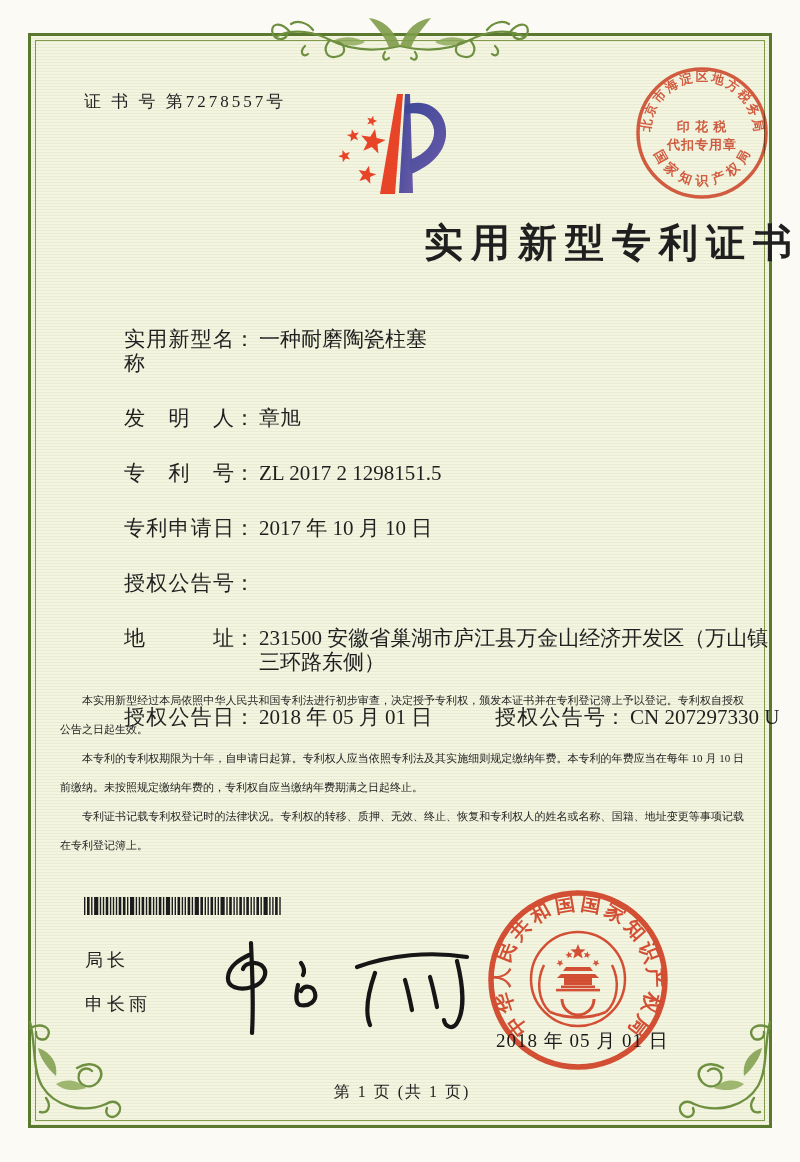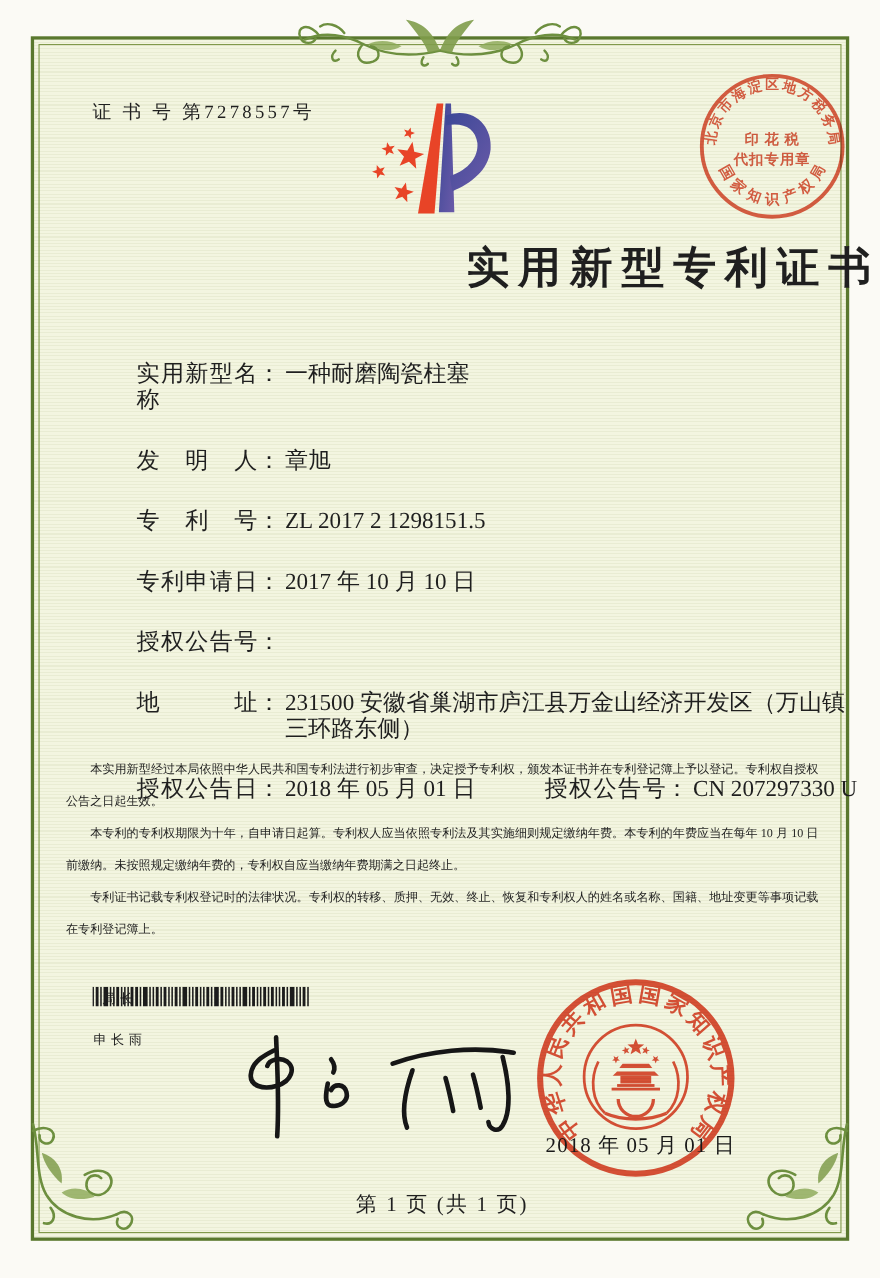--- a/index.html
+++ b/index.html
@@ -42,29 +42,29 @@
   .fvalue { max-width:520px; }
   .grant-row { display:flex; margin-bottom:0; }
   .grant-left { display:flex; width:371px; flex:none;align-items:flex-end; }
   .grant-right { display:flex; }
   .paras {
     position:absolute; left:60px; top:686px; width:684px; z-index:4;
     font-size:11px; line-height:29px; text-align:justify;
   }
   .paras p { text-indent:2em; }
   .barcode { position:absolute; left:84px; top:897px; width:216px; height:18px; z-index:4; }
-  .signoff { position:absolute; left:85px; top:900px; z-index:4; font-size:12px; letter-spacing:4px;text-align:center; }
+  .signoff { position:absolute; left:85px; top:948px; z-index:4; font-size:18px; letter-spacing:4px; }
   .signoff .role { margin-bottom:20px; }
   .signature { position:absolute; left:205px; top:925px; width:280px; height:115px; z-index:4; }
   .seal {
     position:absolute; left:453px; top:855px; width:250px; height:250px; z-index:5;
     mix-blend-mode:multiply; opacity:.94;
   }
   .seal-date { position:absolute; left:496px; top:1028px; z-index:6; font-size:19px; letter-spacing:1px; color:#191919; }
-  .footer { position:absolute; left:4px; right:0; top:1082px; text-align:center; font-size:19px; letter-spacing:2px; z-index:4; }
+  .footer { position:absolute; left:4px; right:0; top:1082px; text-align:center; font-size:16px; letter-spacing:2px; z-index:4; }
   svg text { font-family:"Liberation Serif","DejaVu Serif",serif; }
 </style>
 </head>
 <body>
 
 <div class="page">
 
   <div class="frame"></div>
 
   <svg class="ornament-top" viewBox="0 0 270 58">

